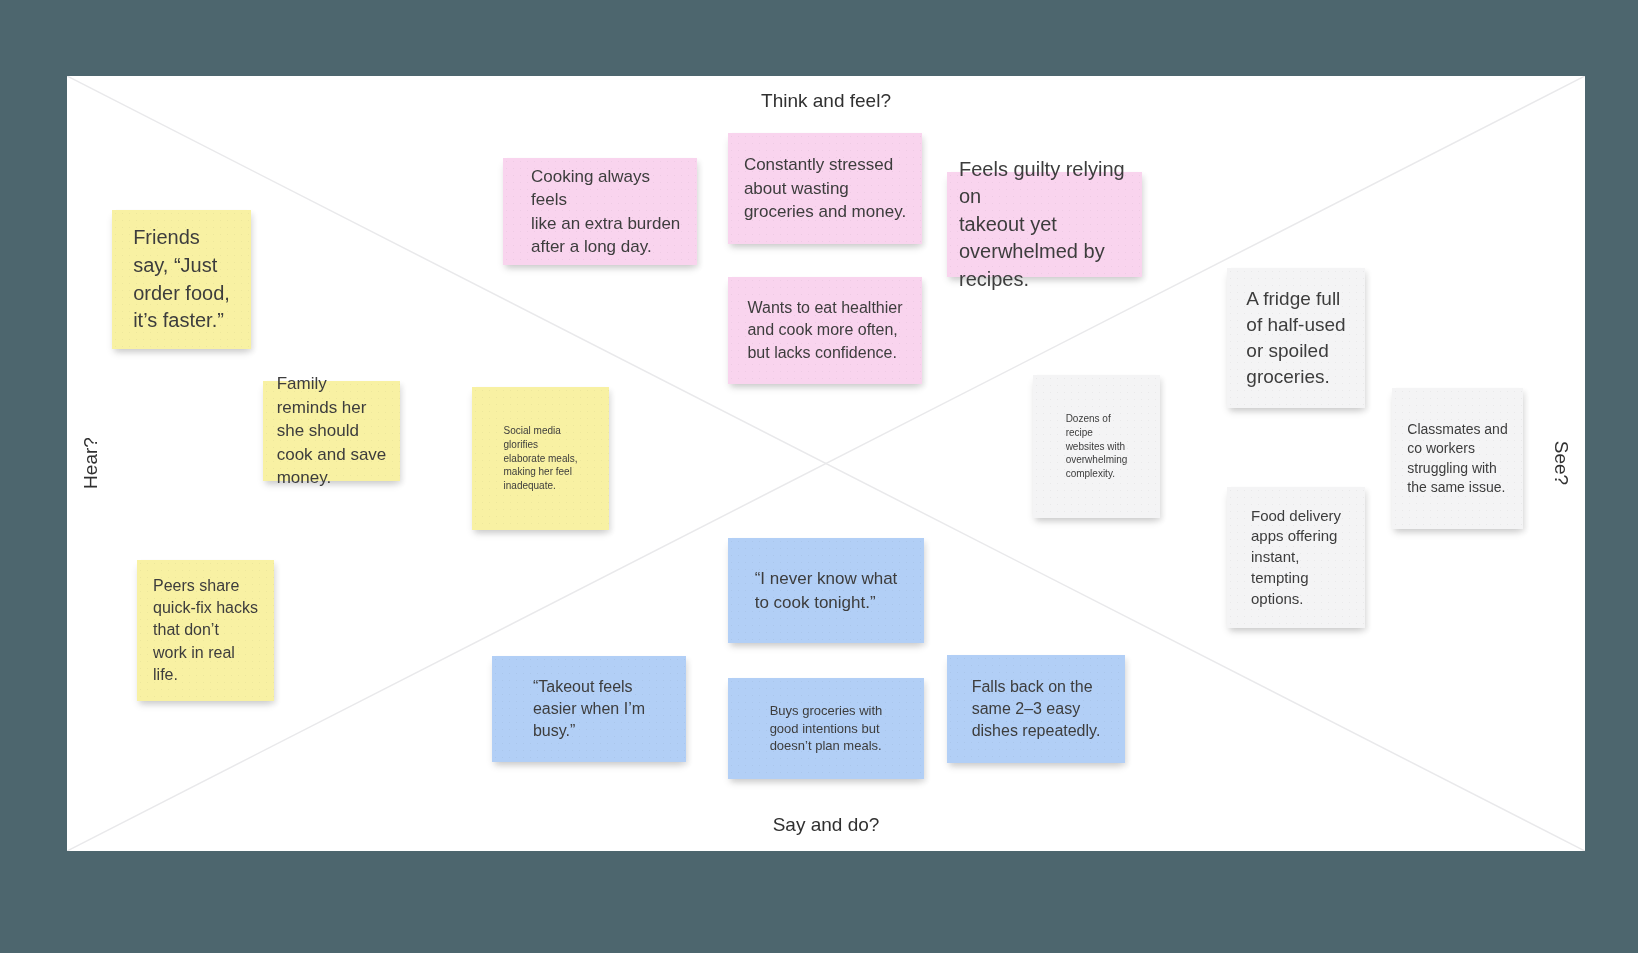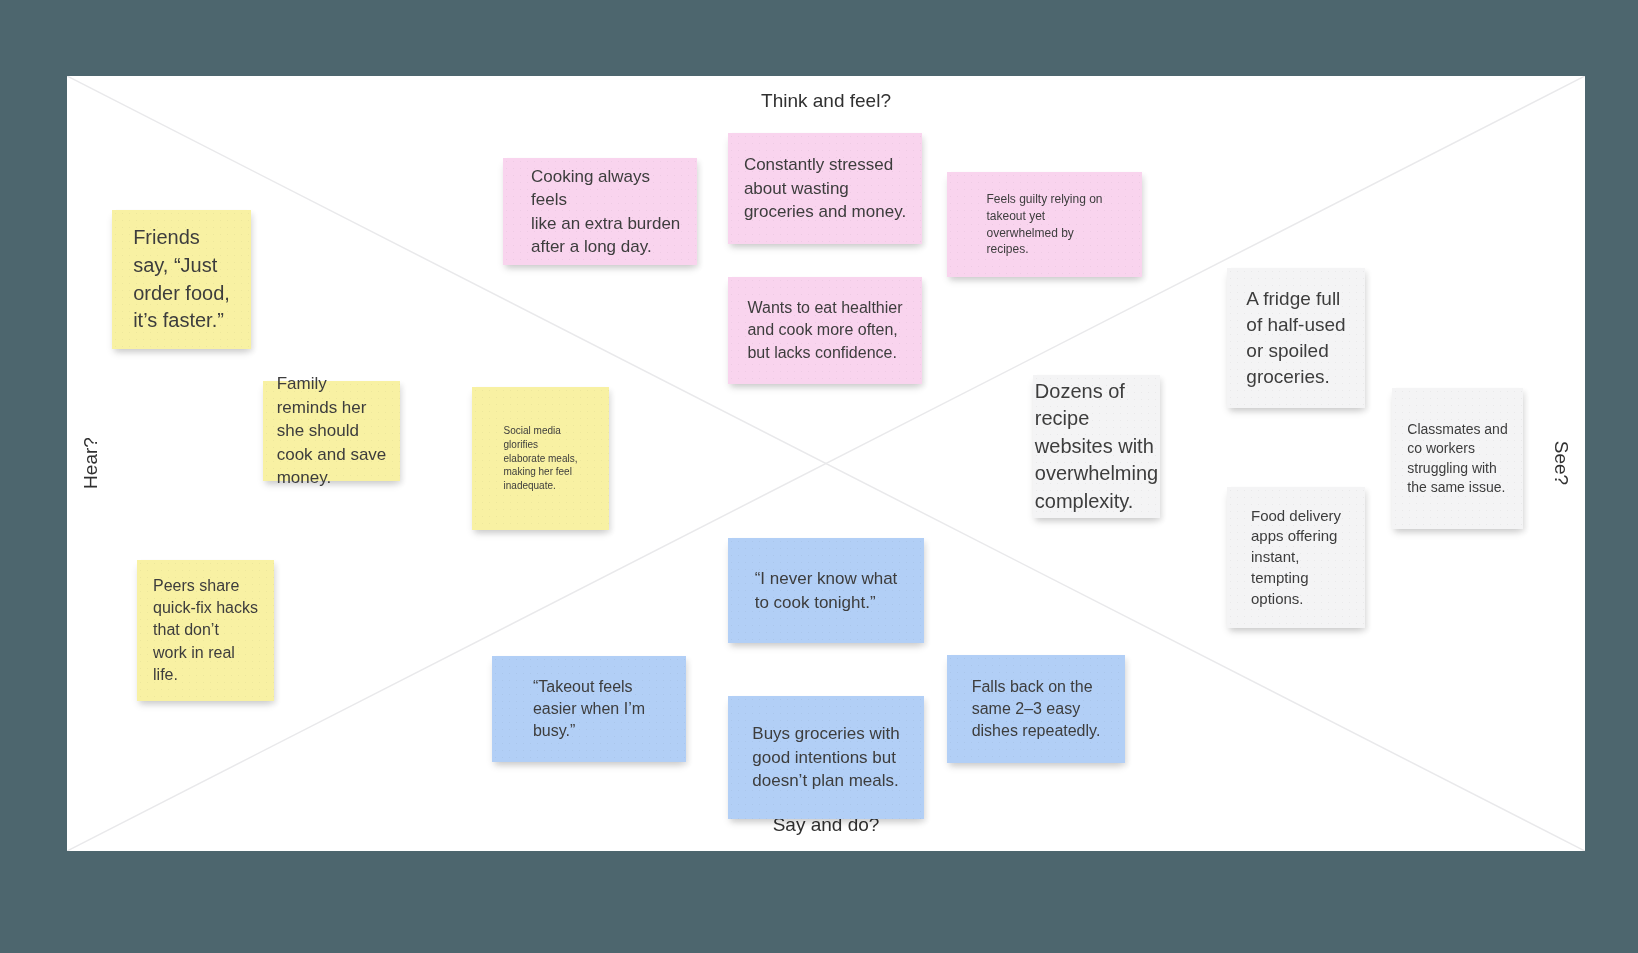--- a/index.html
+++ b/index.html
@@ -112,38 +112,38 @@
       <div class="note" style="left: 436px; top: 82px; width: 194px; height: 107px; font-size: 17px; background-color: rgb(249, 212, 238); padding-left: 28px;">
         <span>Cooking always feels
 like an extra burden
 after a long day.</span>
       </div>
       <div class="note" style="left: 661px; top: 57px; width: 194px; height: 111px; font-size: 17px; background-color: rgb(249, 212, 238);">
         <span>Constantly stressed
 about wasting
 groceries and money.</span>
       </div>
-      <div class="note" style="left: 880px; top: 96px; width: 195px; height: 105px; font-size: 12px; background-color: rgb(249, 212, 238);">
+      <div class="note" style="left: 880px; top: 96px; width: 195px; height: 105px; font-size: 20px; background-color: rgb(249, 212, 238);">
         <span>Feels guilty relying on
 takeout yet
 overwhelmed by
 recipes.</span>
       </div>
       <div class="note" style="left: 661px; top: 201px; width: 194px; height: 107px; font-size: 16px; background-color: rgb(249, 212, 238);">
         <span>Wants to eat healthier
 and cook more often,
 but lacks confidence.</span>
       </div>
       <div class="note" style="left: 1160px; top: 192px; width: 138px; height: 140px; font-size: 19px; background-color: rgb(244, 244, 245);">
         <span>A fridge full
 of half-used
 or spoiled
 groceries.</span>
       </div>
-      <div class="note" style="left: 966px; top: 299px; width: 127px; height: 143px; font-size: 20px; background-color: rgb(244, 244, 245);">
+      <div class="note" style="left: 966px; top: 299px; width: 127px; height: 143px; font-size: 10px; background-color: rgb(244, 244, 245);">
         <span>Dozens of
 recipe
 websites with
 overwhelming
 complexity.</span>
       </div>
       <div class="note" style="left: 1325px; top: 312px; width: 131px; height: 141px; font-size: 14px; background-color: rgb(244, 244, 245);">
         <span>Classmates and
 co workers
 struggling with
@@ -158,21 +158,21 @@
       </div>
       <div class="note" style="left: 661px; top: 462px; width: 196px; height: 105px; font-size: 17px; background-color: rgb(178, 207, 246);">
         <span>“I never know what
 to cook tonight.”</span>
       </div>
       <div class="note" style="left: 425px; top: 580px; width: 194px; height: 106px; font-size: 16px; background-color: rgb(178, 207, 246);">
         <span>“Takeout feels
 easier when I’m
 busy.”</span>
       </div>
-      <div class="note" style="left: 661px; top: 620px; width: 196px; height: 123px; font-size: 17px; background-color: rgb(178, 207, 246);">
+      <div class="note" style="left: 661px; top: 602px; width: 196px; height: 101px; font-size: 13px; background-color: rgb(178, 207, 246);">
         <span>Buys groceries with
 good intentions but
 doesn’t plan meals.</span>
       </div>
       <div class="note" style="left: 880px; top: 579px; width: 178px; height: 108px; font-size: 16px; background-color: rgb(178, 207, 246);">
         <span>Falls back on the
 same 2–3 easy
 dishes repeatedly.</span>
       </div>
     </div>

